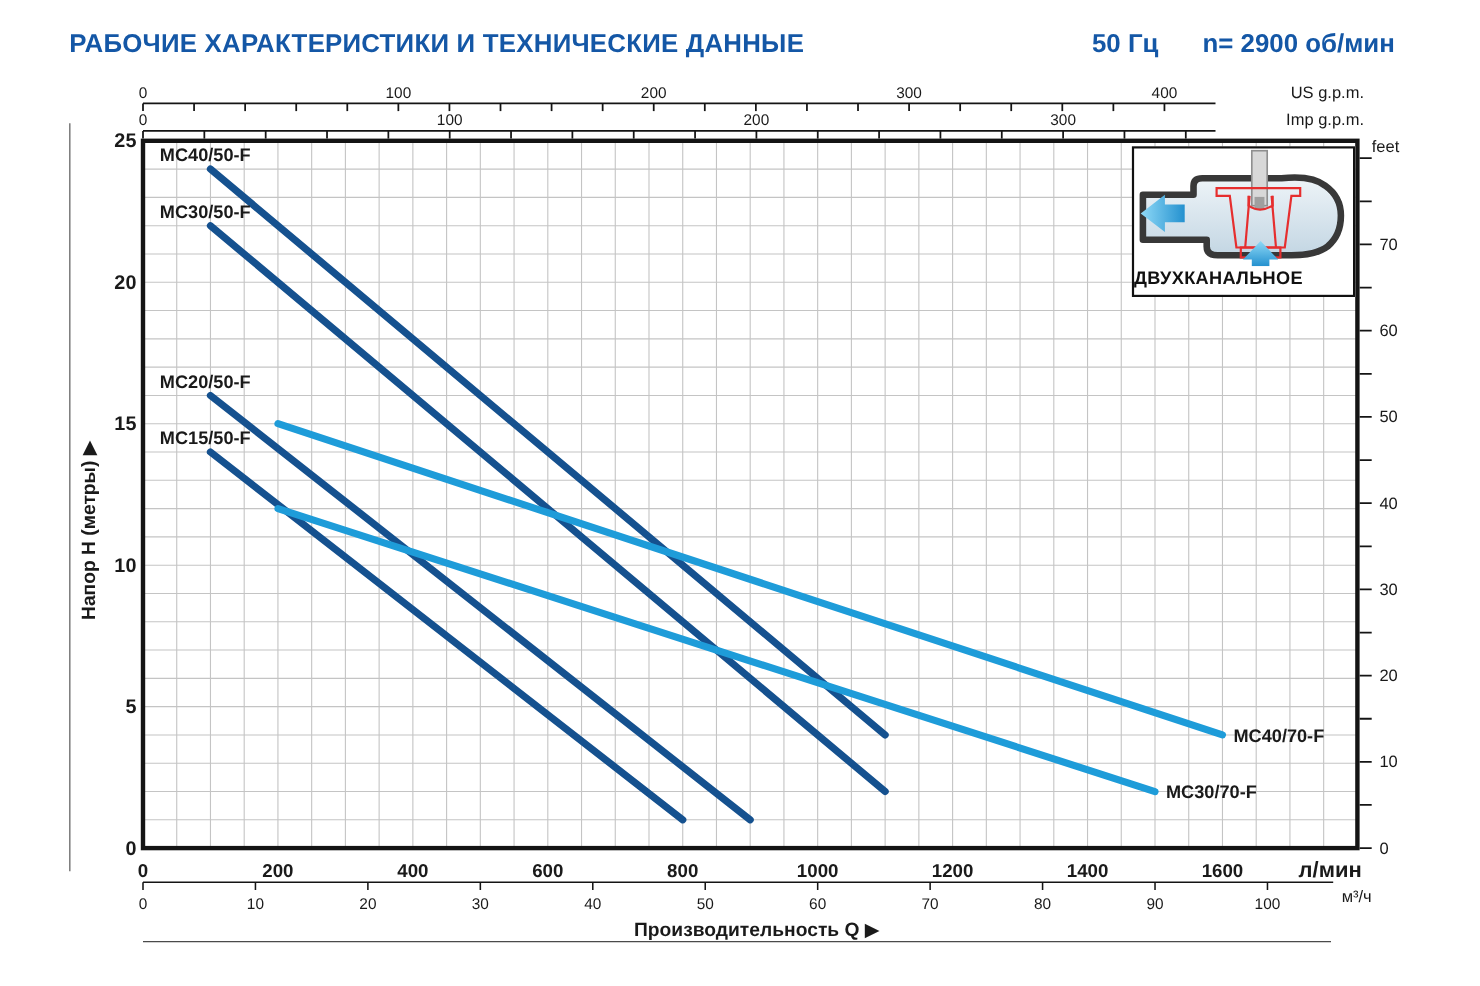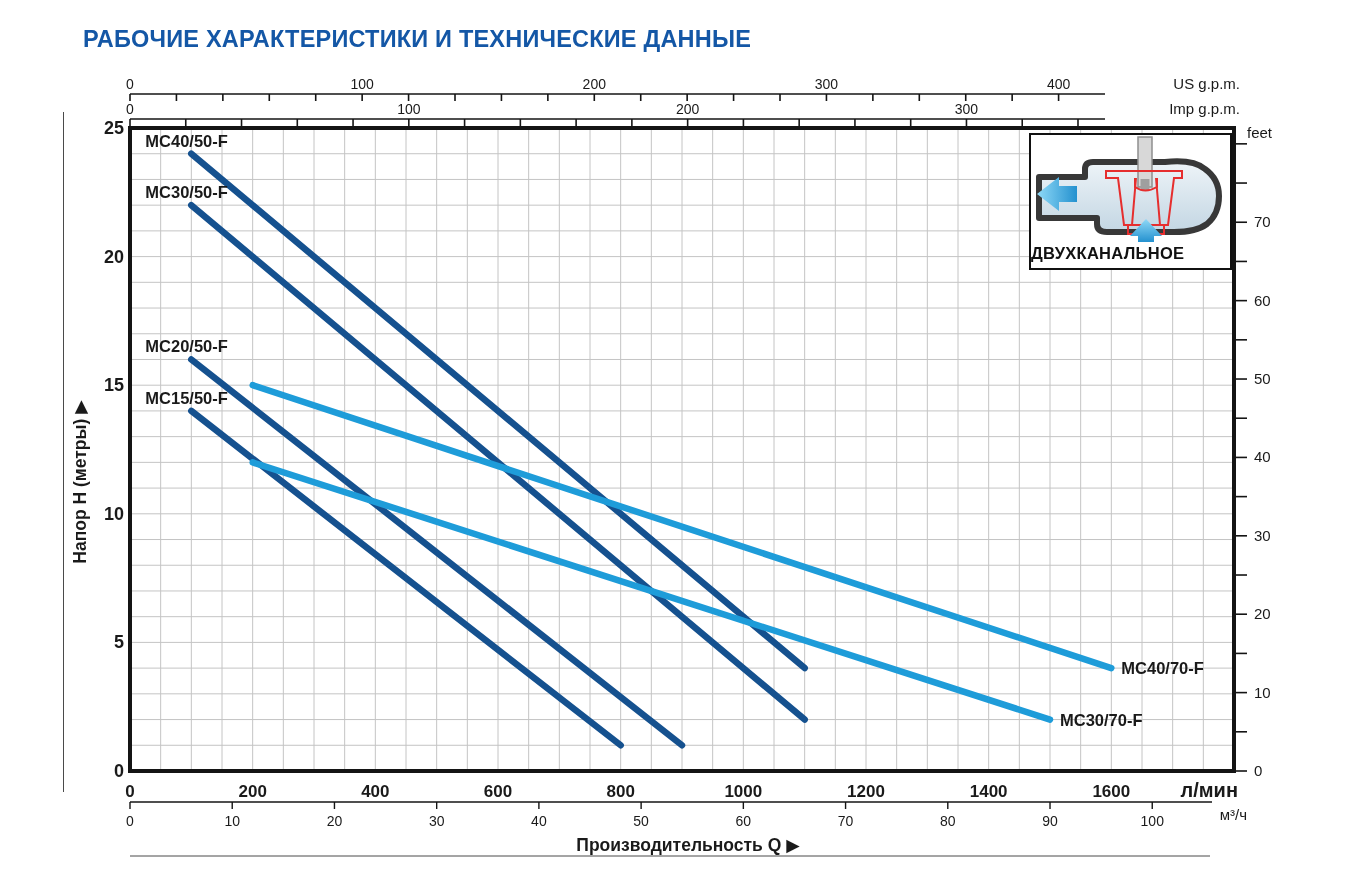--- a/index.html
+++ b/index.html
@@ -1,18 +1,18 @@
 <!DOCTYPE html>
 <html><head>
 <meta charset="utf-8">
 <style>
   html,body{margin:0;padding:0;background:#fff;}
   .page{position:relative;width:1345px;height:896px;background:#ffffff;overflow:hidden;
         font-family:"Liberation Sans","DejaVu Sans",sans-serif;}
-  .page-title{position:absolute;left:63px;top:26px;font-size:23.5px;font-weight:bold;letter-spacing:0.2px;margin-left:20px;}
+  .page-title{position:absolute;left:63px;top:26px;font-size:23.5px;font-weight:bold;letter-spacing:0.2px;}
   .hdr-right{position:absolute;top:26px;right:77px;display:flex;gap:40px;font-size:23.5px;font-weight:bold;}
   svg#chart{position:absolute;left:0;top:0;}
   svg text{fill:#1a1a1a;font-family:"Liberation Sans","DejaVu Sans",sans-serif;}
   .t-sm{font-size:14px;}
   .t-unit{font-size:15px;}
   .t-feet{font-size:15px;}
   .t-y{font-size:18px;font-weight:bold;}
   .t-lpm{font-size:17px;font-weight:bold;}
   .t-lpm-unit{font-size:20px;font-weight:bold;}
   .t-curve{font-size:16.5px;font-weight:bold;}
@@ -21,20 +21,24 @@
          background:#fff;box-sizing:content-box;}
   .inset-label{position:absolute;left:0;right:0;bottom:5px;
                font-size:16.5px;font-weight:bold;letter-spacing:0.3px;color:#111;}
 </style>
 </head>
 <body>
 
 <div class="page">
 
   <div class="page-title hdr" style="color: rgb(20, 87, 166);">РАБОЧИЕ ХАРАКТЕРИСТИКИ И ТЕХНИЧЕСКИЕ ДАННЫЕ</div>
+  <div class="hdr-right">
+    <span class="hdr" style="color: rgb(20, 87, 166);">50 Гц</span>
+    <span class="hdr" style="color: rgb(20, 87, 166);">n= 2900 об/мин</span>
+  </div>
 
   <svg id="chart" width="1345" height="896" viewBox="0 0 1345 896">
       <line x1="160.66666666666666" y1="128" x2="160.66666666666666" y2="771" stroke="#c4c4c4" stroke-width="1"></line>
       <line x1="191.33333333333334" y1="128" x2="191.33333333333334" y2="771" stroke="#c4c4c4" stroke-width="1"></line>
       <line x1="222" y1="128" x2="222" y2="771" stroke="#c4c4c4" stroke-width="1"></line>
       <line x1="252.66666666666669" y1="128" x2="252.66666666666669" y2="771" stroke="#c4c4c4" stroke-width="1"></line>
       <line x1="283.33333333333337" y1="128" x2="283.33333333333337" y2="771" stroke="#c4c4c4" stroke-width="1"></line>
       <line x1="314" y1="128" x2="314" y2="771" stroke="#c4c4c4" stroke-width="1"></line>
       <line x1="344.66666666666663" y1="128" x2="344.66666666666663" y2="771" stroke="#c4c4c4" stroke-width="1"></line>
       <line x1="375.33333333333337" y1="128" x2="375.33333333333337" y2="771" stroke="#c4c4c4" stroke-width="1"></line>

